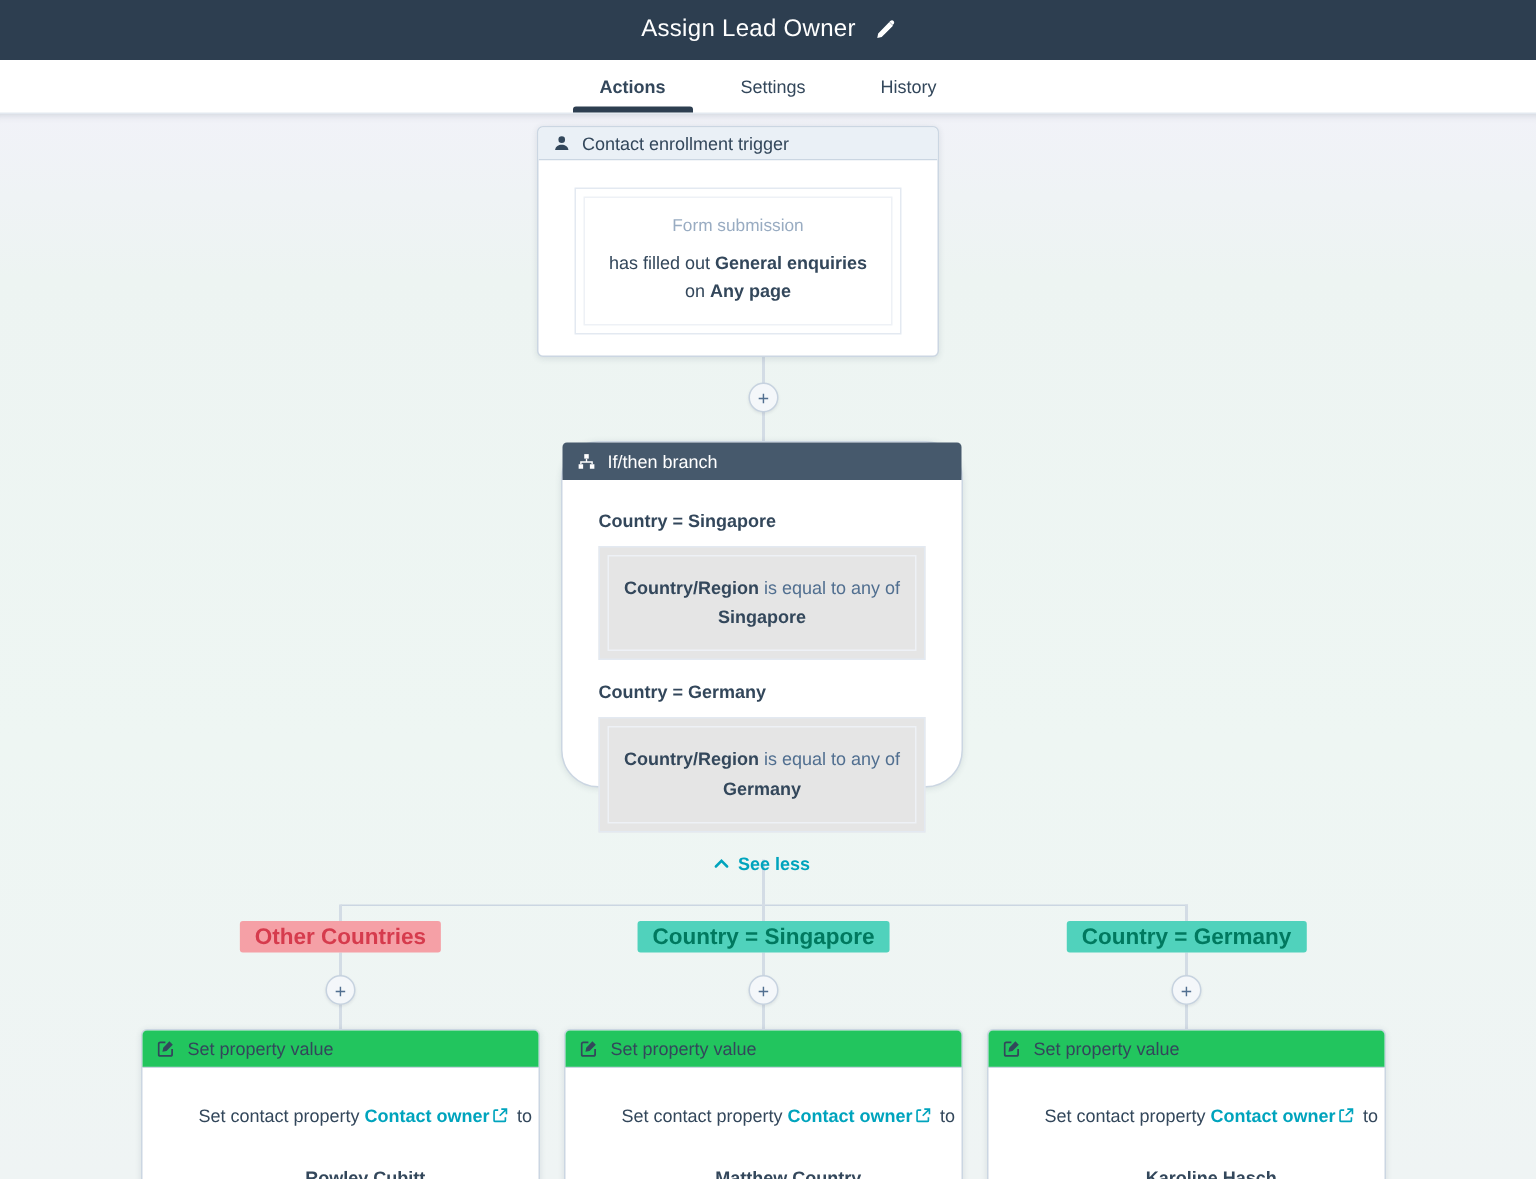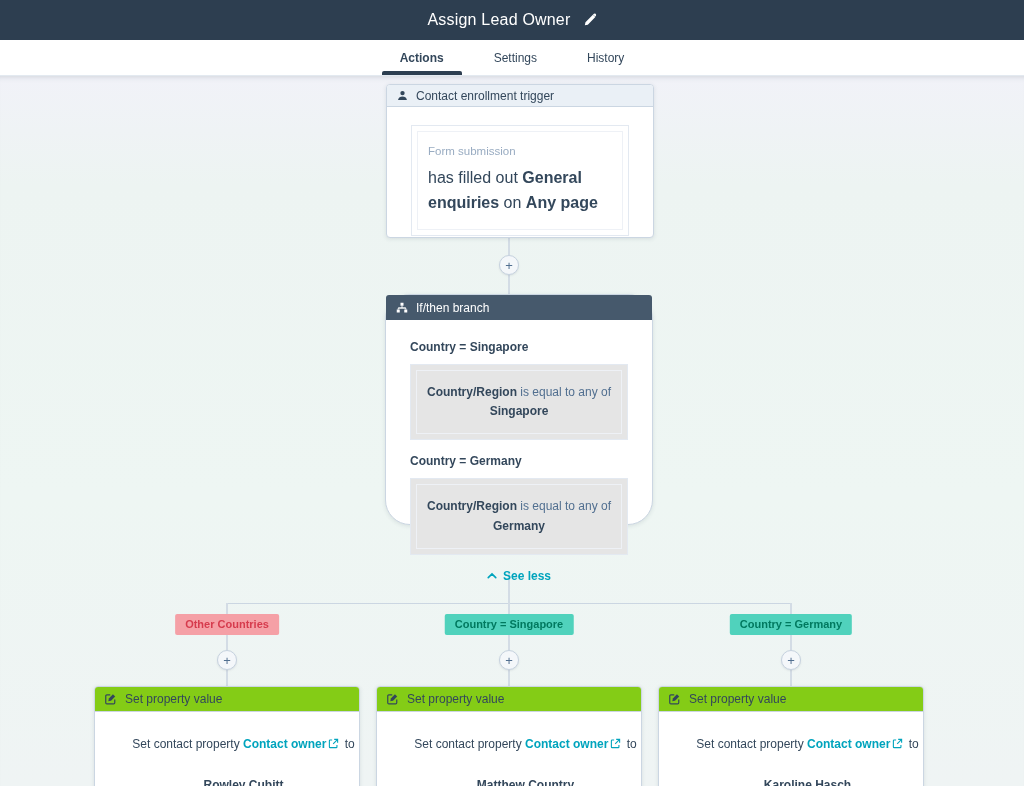--- a/index.html
+++ b/index.html
@@ -25,46 +25,46 @@
   .vline { position:absolute; width:2px; background:#d3dce5; }
   .hline { position:absolute; height:1px; background:#cbd6e2; }
 
   
   .card { position:absolute; background:#fff; border:1px solid #cbd6e2; border-radius:4px;
           box-shadow:0 1px 4px rgba(45,62,80,.12); }
   .card-header { display:flex; align-items:center; gap:8px; padding:0 10px; font-size:12px;
                  border-bottom:1px solid #cbd6e2; border-radius:3px 3px 0 0; color:#33475b; }
   .hdr-light { background:#eaf0f6; height:22px; }
   .hdr-dark  { background:#46596c; height:25px; color:#ffffff; font-size:12px; }
-  .hdr-blue  { background:#84cc16; height:25px; }
-
-  .trigger-card { left:386px; top:8px; width:268px; height:154px; }
+  .hdr-blue  { background:#22c55e; height:25px; }
+
+  .trigger-card { left:358px; top:8px; width:268px; height:154px; }
   .box-outer { border:1px solid #e3e9f1; padding:5px; margin:18px 24px 0; background:#fff; }
-  .box-inner { border:1px solid #eef1f6; padding:13px 10px; text-align:left; }
+  .box-inner { border:1px solid #eef1f6; padding:13px 10px; text-align:center; }
   .muted-title { color:#99acc2; font-size:11.5px; margin-bottom:9px; }
-  .crit-line { font-size:16px; line-height:1.55; color:#33475b; }
+  .crit-line { font-size:12px; line-height:1.55; color:#33475b; }
   .crit-line b { font-weight:700; }
 
-  .branch-card { left:385px; top:218px; width:268px; height:231px;border-radius:25px; }
+  .branch-card { left:374px; top:218px; width:268px; height:231px;border-radius:25px; }
   .branch-body { padding:20px 24px 0; }
   .branch-label { font-size:12px; font-weight:700; margin-bottom:10px; }
   .cond-box { border:1px solid #e3e9f1; padding:5px; background:#e5e5e5; margin-bottom:14px; }
   .cond-inner { border:1px solid #eef1f6; padding:12px 8px; text-align:center; font-size:12px; line-height:1.6; }
   .cond-op { color:#516f90; }
   .see-less { display:flex; align-items:center; justify-content:center; gap:6px; color:#00a4bd;
               font-size:12px; font-weight:600; margin-top:4px; cursor:pointer; }
 
   
   .plus { position:absolute; width:20px; height:20px; border-radius:50%; background:#f4f7fa; border:1px solid #c6d2df;
           display:flex; align-items:center; justify-content:center; font-size:13px; color:#516f90; cursor:pointer;
           transform:translateX(-50%); box-shadow:0 1px 2px rgba(45,62,80,.10); }
 
   
   .chip { position:absolute; transform:translateX(-50%); top:538px; height:21px; line-height:21px;
-          padding:0 10px; font-size:11px; font-weight:700; border-radius:2px; white-space:nowrap; }
+          padding:0 10px; font-size:15px; font-weight:700; border-radius:2px; white-space:nowrap; }
   .chip-other { background:#f5a0a6; color:#d63b4d; }
   .chip-match { background:#50d2bc; color:#00795f; }
 
   
   .action-card { top:610px; width:266px; height:176px; }
   .ac1 { left:94px; } .ac2 { left:376px; } .ac3 { left:658px; }
   .action-body { text-align:center; padding-top:23px; font-size:12px; line-height:1.5;padding-left:33px; }
   .owner-link { color:#00a4bd; font-weight:700; cursor:pointer; }
   .owner-name { font-weight:700; margin-top:22px; }
   .ext-icon { display:inline-block; vertical-align:-1px; margin:0 2px; }

